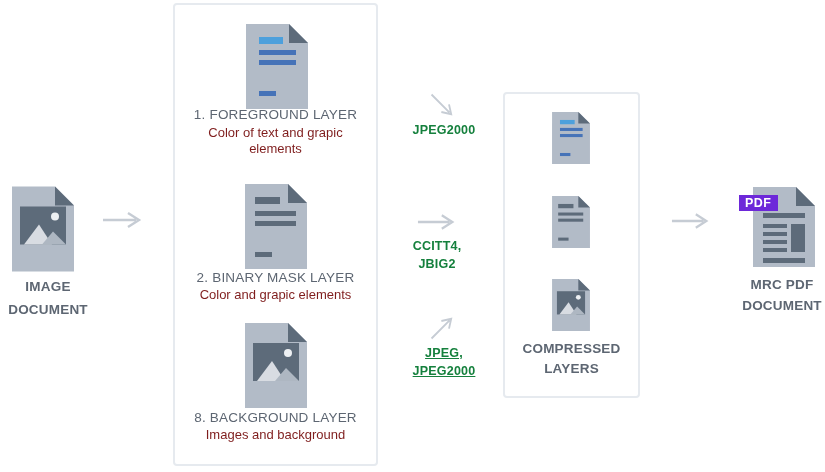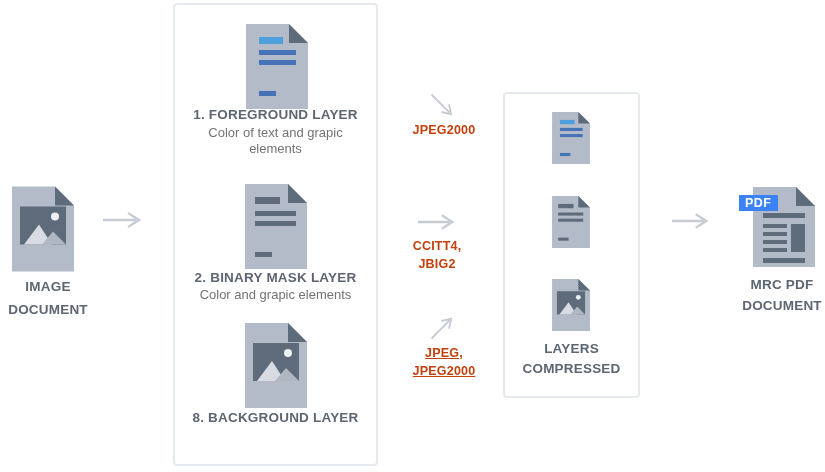--- a/index.html
+++ b/index.html
@@ -9,36 +9,36 @@
   }
   .abs{position:absolute;}
   .panel{
     border:2px solid #e6eaef;border-radius:4px;background:#ffffff;box-sizing:border-box;
   }
   .caption{
     color:#5d6672;font-weight:bold;font-size:13.5px;line-height:23px;
     text-align:center;letter-spacing:.2px;
   }
   .title{
-    color:#5d6672;font-weight:bold;font-size:13.5px;line-height:17px;
+    color:#5d6672;font-weight:normal;font-size:13.5px;line-height:17px;
     text-align:center;letter-spacing:.2px;
   }
   .sub{
-    color:#737373;font-weight:normal;font-size:13px;line-height:16px;
+    color:#7f1d1d;font-weight:normal;font-size:13px;line-height:16px;
     text-align:center;
   }
   .codec-label{
-    color:#c2410c;font-weight:bold;font-size:12.5px;line-height:18px;
+    color:#15803d;font-weight:bold;font-size:12.5px;line-height:18px;
     text-align:center;letter-spacing:.2px;
   }
   .arrow-svg{display:block;}
   .rot45{transform:rotate(45deg);}
   .rotm45{transform:rotate(-45deg);}
   .pdf-badge{
-    position:absolute;left:-14px;top:8px;background:#3b82f6;color:#ffffff;
+    position:absolute;left:-14px;top:8px;background:#6d28d9;color:#ffffff;
     font-weight:bold;font-size:12.5px;line-height:16px;padding:0 6px;letter-spacing:.5px;
   }
   .iconwrap{position:absolute;}
 </style>
 </head>
 <body>
 
 <svg width="0" height="0" style="position:absolute" aria-hidden="true">
   <defs>
     <symbol id="sym-doc-blue" viewBox="0 0 62 85">
@@ -117,20 +117,21 @@
   </div>
   <div class="abs title" style="left:178px;top:269px;width:195px;">2. BINARY MASK LAYER</div>
   <div class="abs sub" style="left:178px;top:287px;width:195px;">Color and grapic elements</div>
 
   <div class="iconwrap" style="left:245px;top:323px;">
     <svg class="arrow-svg" width="62" height="85">
         <use href="#sym-doc-image"></use>
       </svg>
   </div>
   <div class="abs title" style="left:178px;top:409px;width:195px;">8. BACKGROUND LAYER</div>
+  <div class="abs sub" style="left:178px;top:427px;width:195px;">Images and background</div>
 
   <div class="abs rot45" style="left:426px;top:97px;">
     <svg class="arrow-svg" width="34" height="18">
         <use href="#sym-arrow"></use>
       </svg>
   </div>
   <div class="abs codec-label" style="left:394px;top:121px;width:100px;">
     <div>JPEG2000</div>
   </div>
 
@@ -165,22 +166,22 @@
     <svg class="arrow-svg" width="38" height="52">
         <use href="#sym-doc-gray"></use>
       </svg>
   </div>
   <div class="iconwrap" style="left:552px;top:279px;">
     <svg class="arrow-svg" width="38" height="52">
         <use href="#sym-doc-image"></use>
       </svg>
   </div>
   <div class="abs caption" style="left:503px;top:339px;width:137px;line-height:20px;">
+    <div>COMPRESSED</div>
     <div>LAYERS</div>
-    <div>COMPRESSED</div>
   </div>
 
   <div class="abs" style="left:671px;top:211px;">
     <svg class="arrow-svg" width="42" height="20">
         <use href="#sym-arrow"></use>
       </svg>
   </div>
 
   <div class="iconwrap" style="left:753px;top:187px;width:62px;height:80px;">
     <svg class="arrow-svg" width="62" height="80">

